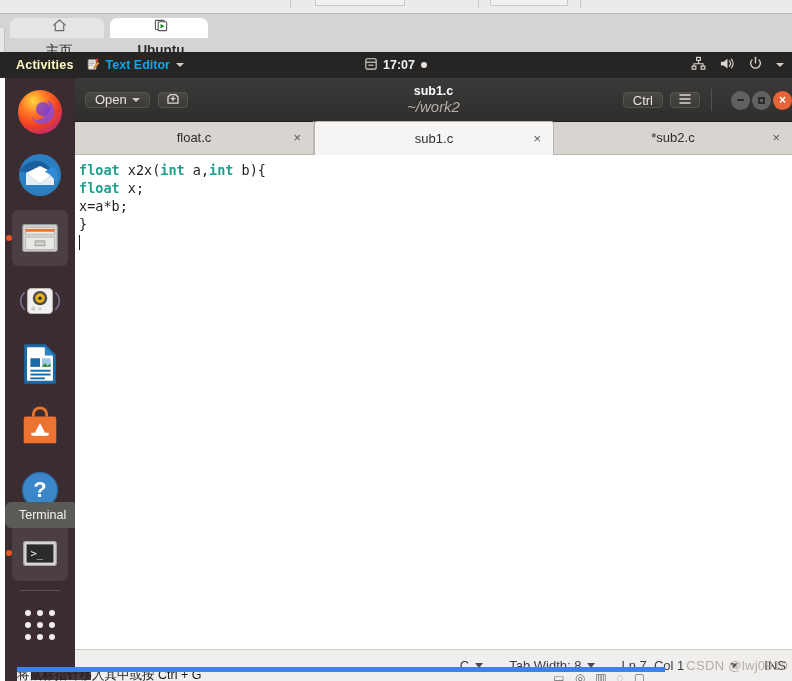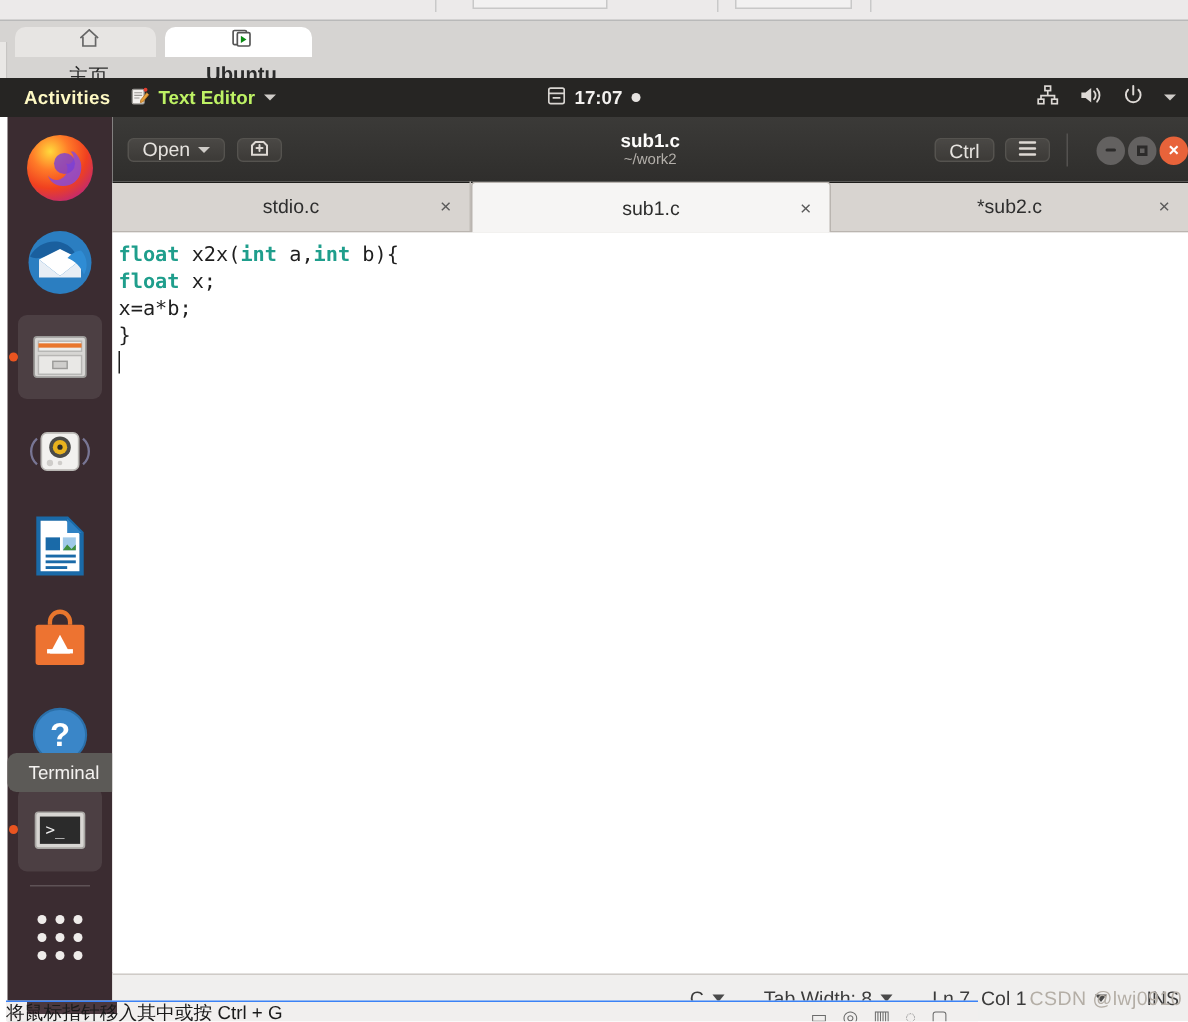--- a/index.html
+++ b/index.html
@@ -55,21 +55,21 @@
 
   
   .gnome-topbar {
     position: absolute; left: 0; top: 0; width: 792px; height: 26px;
     background: #262523;
     display: flex; align-items: center;
     color: #e8e6e3; font-size: 12.5px; font-weight: bold;
   }
   .gnome-activities { padding: 0 12px 0 16px; color: #fef9c3; letter-spacing: .2px; }
   .gnome-app { display: flex; align-items: center; gap: 6px; }
-  .gnome-app-label { color: #bef264; }
+  .gnome-app-label { color: #0ea5e9; }
   .tri-down {
     width: 0; height: 0; border-left: 4px solid transparent;
     border-right: 4px solid transparent; border-top: 4.5px solid #cfccc8;
   }
   .gnome-clock {
     position: absolute; left: 50%; transform: translateX(-50%);
     display: flex; align-items: center; gap: 6px; font-size: 12.5px;
   }
   .dot-indicator {
     width: 6px; height: 6px; border-radius: 50%; background: #e6e3e0;
@@ -120,21 +120,21 @@
     background: linear-gradient(#4a4845,#3c3a37);
     color: #e6e3df; font-size: 13px;
     display: flex; align-items: center; gap: 5px;
     padding: 0 9px; cursor: pointer;
   }
   .hdr-title-wrap {
     position: absolute; left: 50%; transform: translateX(-50%);
     text-align: center; line-height: 1.15;
   }
   .hdr-title { color: #fdfcfb; font-size: 12.5px; font-weight: bold; }
-  .hdr-subtitle { color: #b3afaa; font-size: 10px; }
+  .hdr-subtitle { color: #b3afaa; font-size: 15px; font-style: italic; }
   .hdr-right {
     position: absolute; right: 0; top: 0; height: 44px;
     display: flex; align-items: center; gap: 7px; padding-right: 0;
   }
   .wctl-group { display: flex; align-items: center; gap: 2px; margin-left: 8px; }
   .wctl {
     width: 19px; height: 19px; border-radius: 50%;
     display: flex; align-items: center; justify-content: center;
     cursor: pointer;
   }
@@ -214,22 +214,22 @@
   
   .watermark {
     position: absolute; right: 4px; bottom: 8px;
     font-size: 13px; color: #b4aea6; letter-spacing: .3px;
     font-family: "Liberation Sans", sans-serif;
     pointer-events: none;
   }
 
   
   .host-bottom {
-    position: absolute; left: 4px; bottom: 0; width: 648px; height: 14px;
-    background: #f1efee; border-top: 1px solid #3b82f6;
+    position: absolute; left: 17px; bottom: 0; width: 648px; height: 14px;
+    background: #f1efee; border-top: 5px solid #3b82f6;
     overflow: hidden;
   }
   .host-bottom-dark {
     position: absolute; left: 14px; top: 0; width: 60px; height: 8px;
     background: #4a383e;
   }
   .host-bottom-text {
     position: absolute; left: 0; bottom: -3px; width: 300px;
     font-size: 12.5px; color: #1a1a1a; white-space: nowrap;
     font-family: "Liberation Sans", sans-serif;
@@ -486,21 +486,21 @@
             </div>
             <div class="wctl close">
               <span class="x">×</span>
             </div>
           </div>
         </div>
       </div>
 
       <div class="gedit-tabs">
         <div class="gtab">
-          <span>stdio.c</span>
+          <span>float.c</span>
           <span class="gclose">×</span>
         </div>
         <div class="gtab active">
           <span>sub1.c</span>
           <span class="gclose">×</span>
         </div>
         <div class="gtab" style="border-right:none;">
           <span>*sub2.c</span>
           <span class="gclose">×</span>
         </div>

